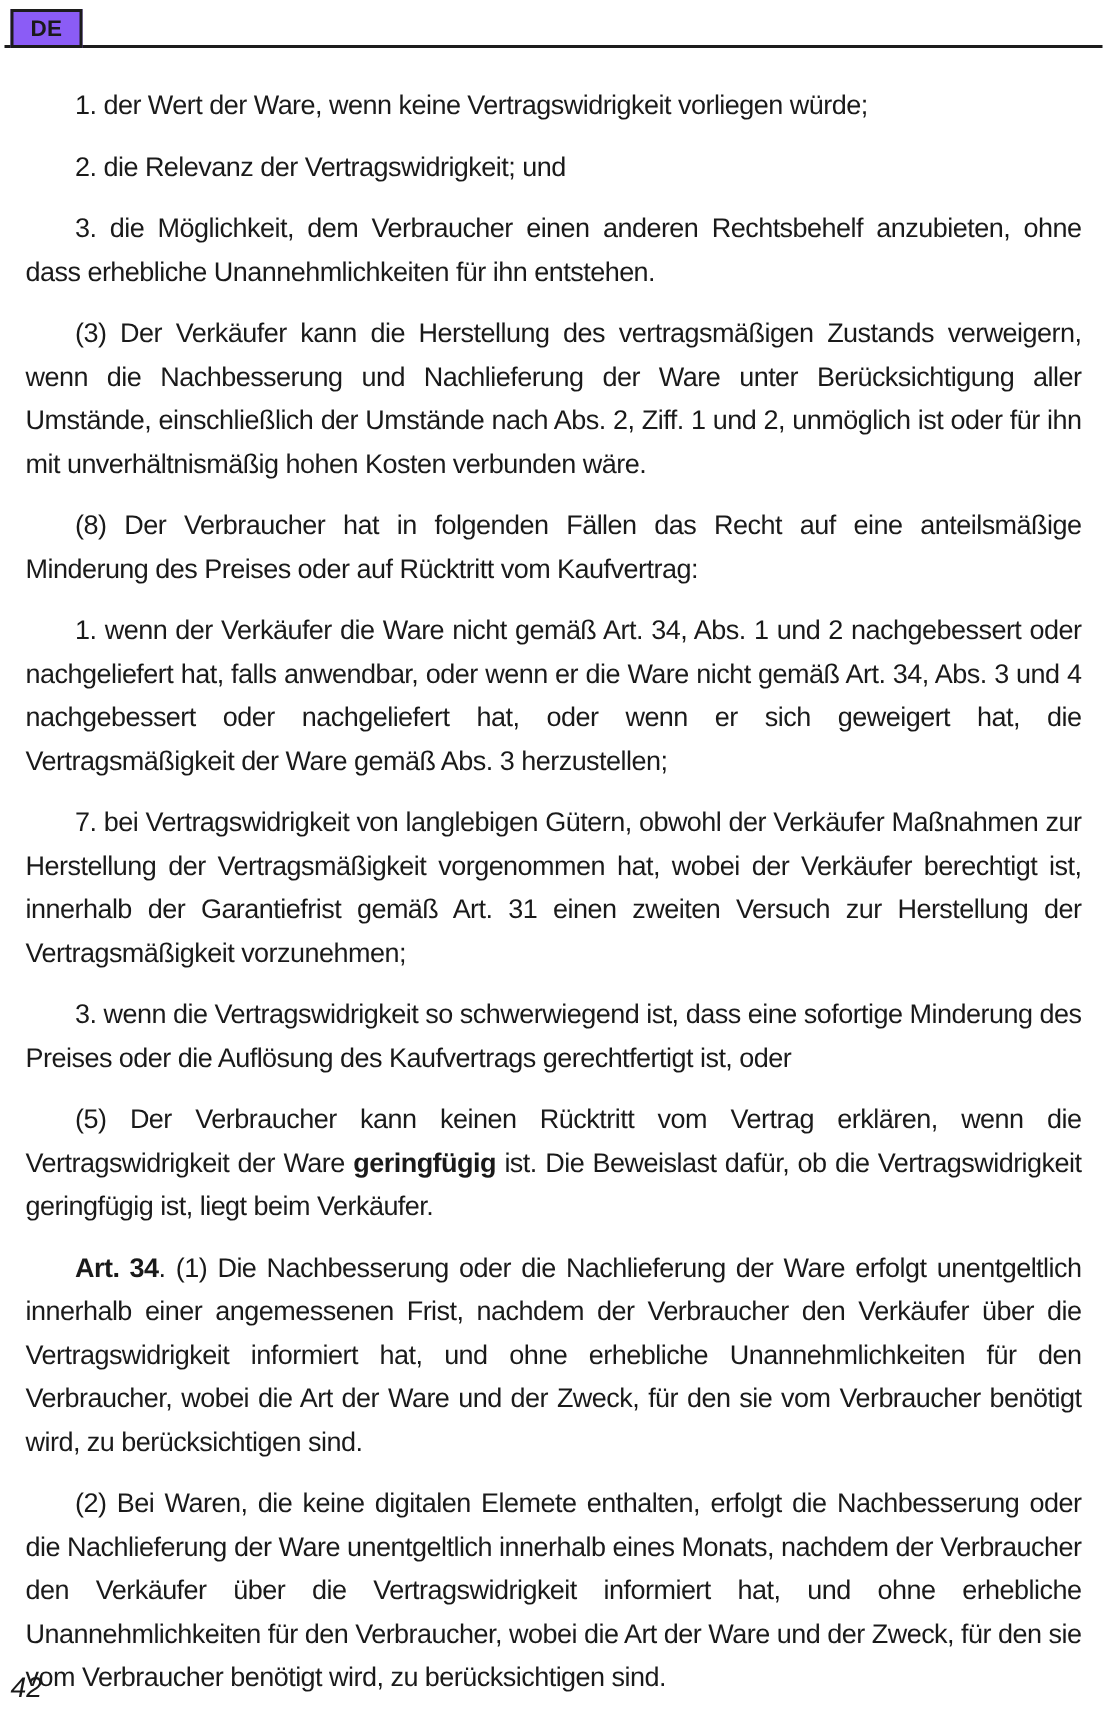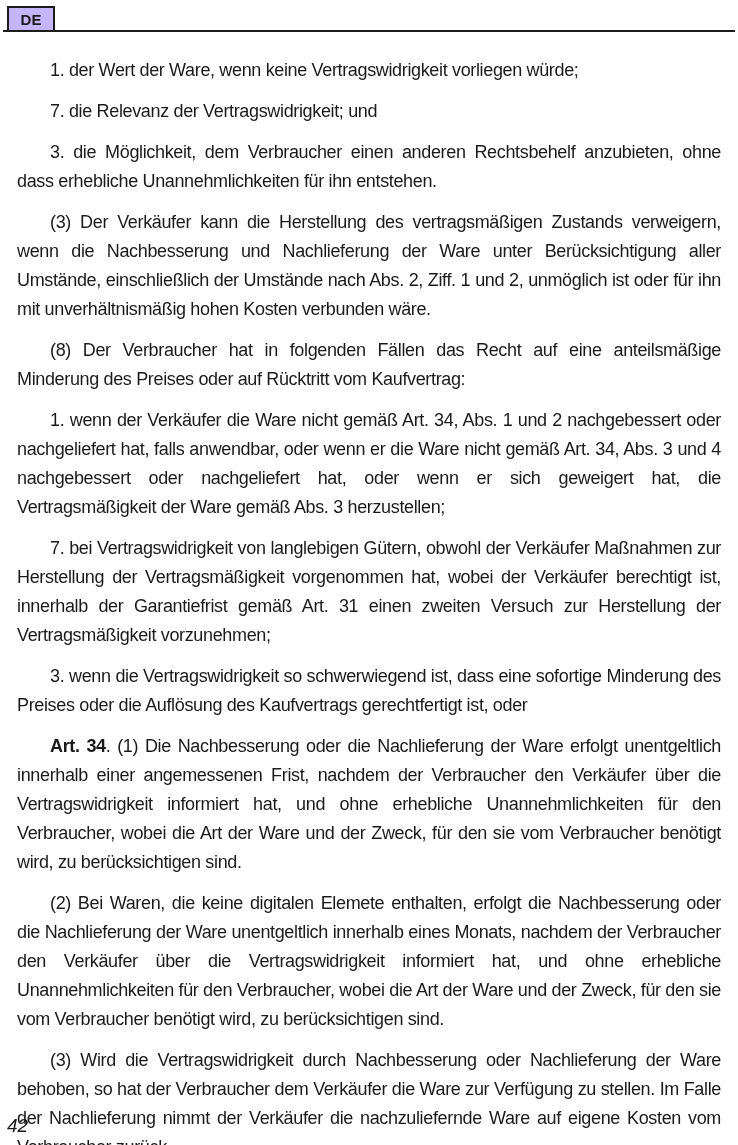--- a/index.html
+++ b/index.html
@@ -19,21 +19,21 @@
     height: 30px;
     margin: 0 3px 0 3px;
     border-bottom: 2px solid #1c1c1c;
   }
   .lang-tab {
     position: absolute;
     left: 4px;
     bottom: -2px;
     width: 48px;
     height: 26px;
-    background: #c4b5fd;
+    background: #8b5cf6;
     border: 2px solid #1c1c1c;
     box-sizing: border-box;
     display: flex;
     align-items: center;
     justify-content: center;
     font-size: 15px;
     font-weight: 700;
     letter-spacing: 0.2px;
   }
   
@@ -65,27 +65,28 @@
 <div class="page">
 
   <header class="lang-bar">
     <div class="lang-tab">
       <span>DE</span>
     </div>
   </header>
 
   <main class="doc-body">
       <p><span>1. der Wert der Ware, wenn keine Vertragswidrigkeit vorliegen würde;</span></p>
-      <p><span>7. die Relevanz der Vertragswidrigkeit; und</span></p>
+      <p><span>2. die Relevanz der Vertragswidrigkeit; und</span></p>
       <p><span>3. die Möglichkeit, dem Verbraucher einen anderen Rechtsbehelf anzubieten, ohne dass erhebliche Unannehmlichkeiten für ihn entstehen.</span></p>
       <p><span>(3) Der Verkäufer kann die Herstellung des vertragsmäßigen Zustands verweigern, wenn die Nachbesserung und Nachlieferung der Ware unter Berücksichtigung aller Umstände, einschließlich der Umstände nach Abs. 2, Ziff. 1 und 2, unmöglich ist oder für ihn mit unverhältnismäßig hohen Kosten verbunden wäre.</span></p>
       <p><span>(8) Der Verbraucher hat in folgenden Fällen das Recht auf eine anteilsmäßige Minderung des Preises oder auf Rücktritt vom Kaufvertrag:</span></p>
       <p><span>1. wenn der Verkäufer die Ware nicht gemäß Art. 34, Abs. 1 und 2 nachgebessert oder nachgeliefert hat, falls anwendbar, oder wenn er die Ware nicht gemäß Art. 34, Abs. 3 und 4 nachgebessert oder nachgeliefert hat, oder wenn er sich geweigert hat, die Vertragsmäßigkeit der Ware gemäß Abs. 3 herzustellen;</span></p>
       <p><span>7. bei Vertragswidrigkeit von langlebigen Gütern, obwohl der Verkäufer Maßnahmen zur Herstellung der Vertragsmäßigkeit vorgenommen hat, wobei der Verkäufer berechtigt ist, innerhalb der Garantiefrist gemäß Art. 31 einen zweiten Versuch zur Herstellung der Vertragsmäßigkeit vorzunehmen;</span></p>
       <p><span>3. wenn die Vertragswidrigkeit so schwerwiegend ist, dass eine sofortige Minderung des Preises oder die Auflösung des Kaufvertrags gerechtfertigt ist, oder</span></p>
+      <p><span>(5) Der Verbraucher kann keinen Rücktritt vom Vertrag erklären, wenn die Vertragswidrigkeit der Ware </span><span class="bold">geringfügig</span><span> ist. Die Beweislast dafür, ob die Vertragswidrigkeit geringfügig ist, liegt beim Verkäufer.</span></p>
       <p><span class="bold">Art. 34</span><span>. (1) Die Nachbesserung oder die Nachlieferung der Ware erfolgt unentgeltlich innerhalb einer angemessenen Frist, nachdem der Verbraucher den Verkäufer über die Vertragswidrigkeit informiert hat, und ohne erhebliche Unannehmlichkeiten für den Verbraucher, wobei die Art der Ware und der Zweck, für den sie vom Verbraucher benötigt wird, zu berücksichtigen sind.</span></p>
       <p><span>(2) Bei Waren, die keine digitalen Elemete enthalten, erfolgt die Nachbesserung oder die Nachlieferung der Ware unentgeltlich innerhalb eines Monats, nachdem der Verbraucher den Verkäufer über die Vertragswidrigkeit informiert hat, und ohne erhebliche Unannehmlichkeiten für den Verbraucher, wobei die Art der Ware und der Zweck, für den sie vom Verbraucher benötigt wird, zu berücksichtigen sind.</span></p>
       <p><span>(3) Wird die Vertragswidrigkeit durch Nachbesserung oder Nachlieferung der Ware behoben, so hat der Verbraucher dem Verkäufer die Ware zur Verfügung zu stellen. Im Falle der Nachlieferung nimmt der Verkäufer die nachzuliefernde Ware auf eigene Kosten vom Verbraucher zurück.</span></p>
     </main>
 
   <div class="page-number">42</div>
 
 </div>
 
 </body></html>

